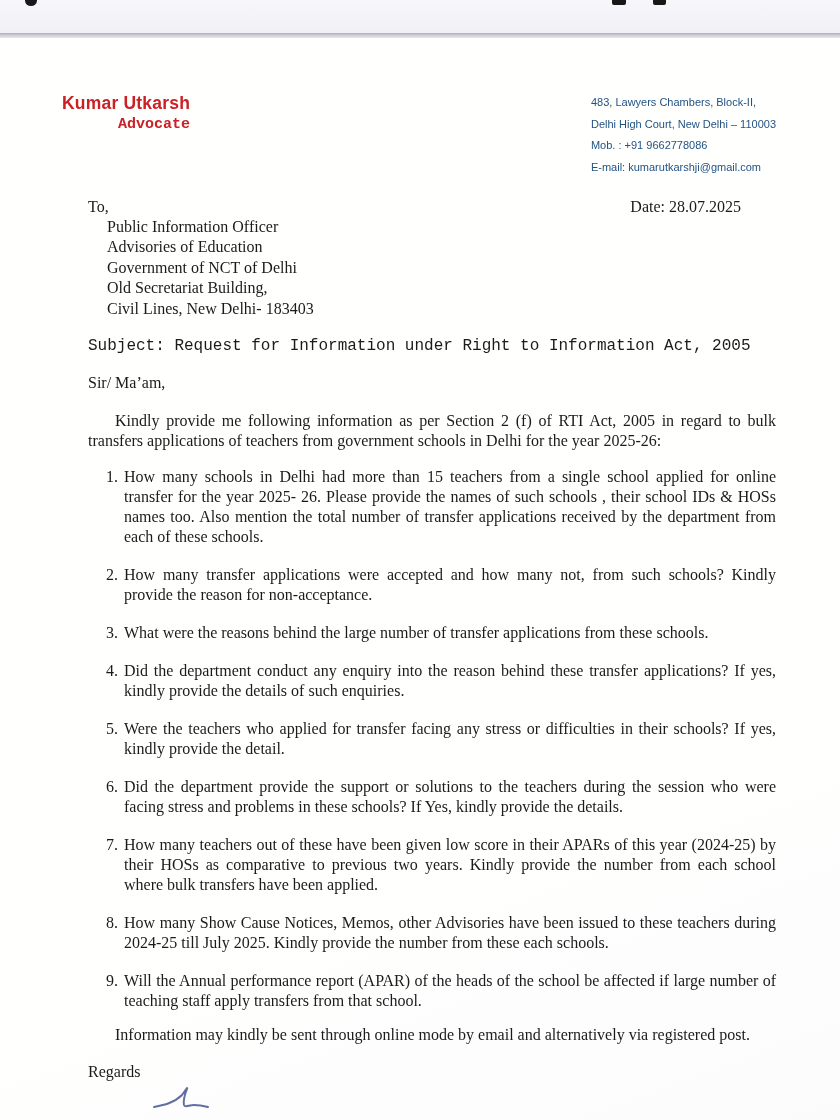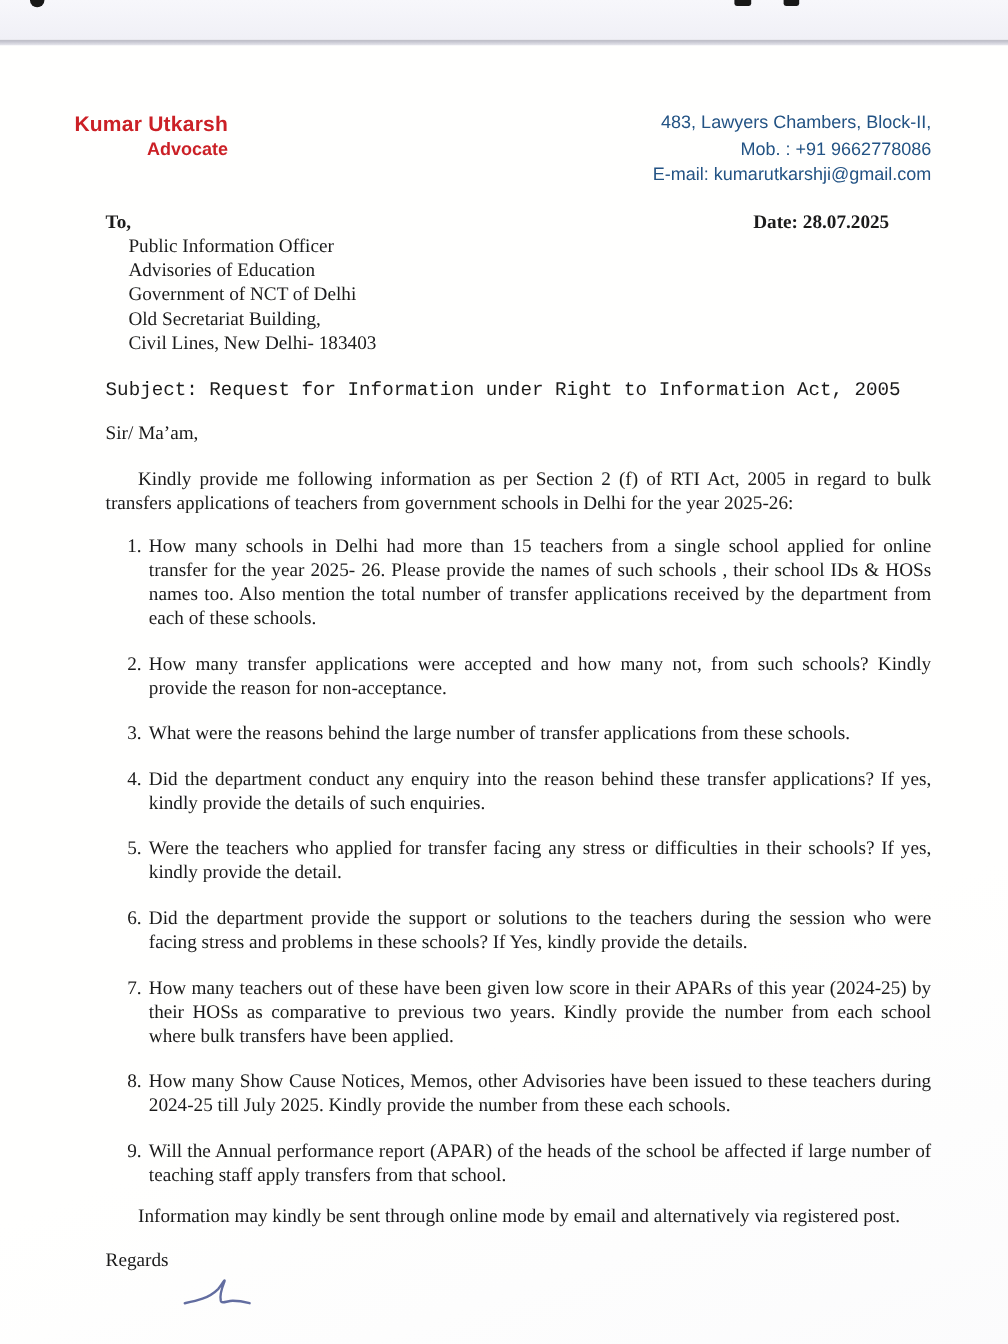--- a/index.html
+++ b/index.html
@@ -49,41 +49,39 @@
     font-family: "Liberation Sans", sans-serif;
   }
   .lh-left { text-align: right; }
   .lh-name {
     font-size: 17.5px; font-weight: bold;
     color: #cb2026; line-height: 22px;
     letter-spacing: 0.2px;
   }
   .lh-designation {
     font-size: 15px; font-weight: bold;
-    color: #cb2026; line-height: 22px;
+    color: #cb2026; line-height: 22px; font-family: Liberation Mono, monospace;
   }
   .lh-contact {
-    text-align: right;
     color: #235384;
-    font-size: 15px;
+    font-size: 11px;
     line-height: 21.5px;
   }
 
   
   .letter-body {
     margin-left: 26px;
     width: 688px;
     font-size: 16px;
     line-height: 20px;
   }
   .recipient-row {
     margin-top: 19px;
     display: flex;
     justify-content: space-between;
-    font-weight: bold;
   }
   .date { margin-right: 35px; }
   .recipient-lines div { line-height: 20.4px; margin-left: 19px; }
 
   .subject { margin-top: 17px; font-family: Liberation Mono, monospace; }
   .greeting { margin-top: 17px; }
   .intro {
     margin-top: 18px;
     text-indent: 27px;
     text-align: justify;
@@ -120,20 +118,21 @@
 
 <div class="page">
 
   <div class="letterhead">
     <div class="lh-left">
       <div class="lh-name">Kumar Utkarsh</div>
       <div class="lh-designation">Advocate</div>
     </div>
     <div class="lh-contact">
       <div>483, Lawyers Chambers, Block-II,</div>
+      <div>Delhi High Court, New Delhi – 110003</div>
       <div>Mob. : +91 9662778086</div>
       <div>E-mail: kumarutkarshji@gmail.com</div>
     </div>
   </div>
 
   <div class="letter-body">
 
     <div class="recipient-row">
       <span>To,</span>
       <span class="date">Date: 28.07.2025</span>

